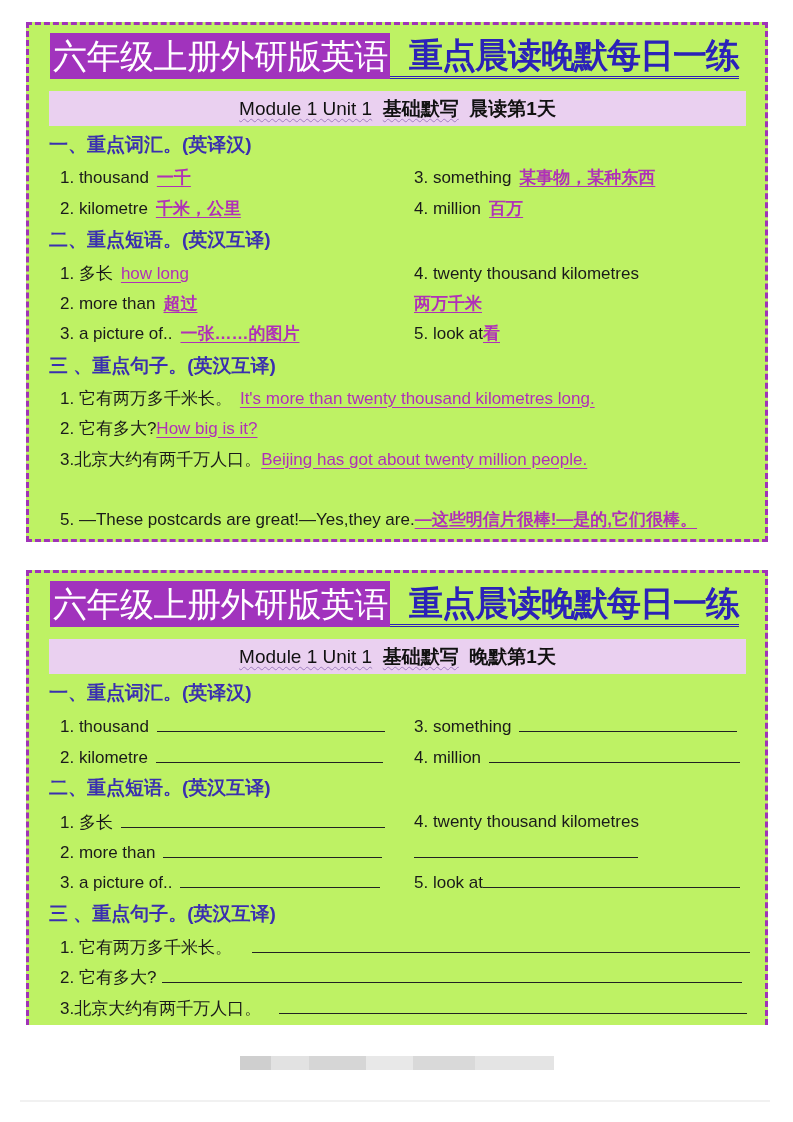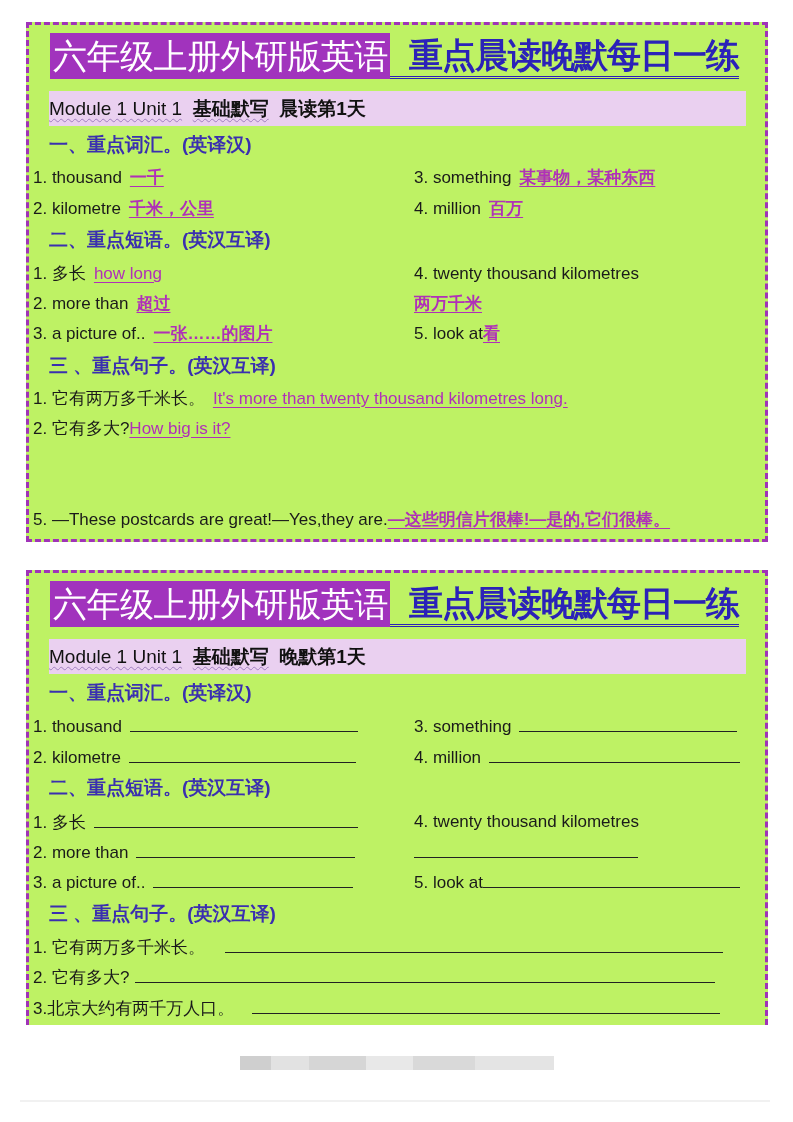--- a/index.html
+++ b/index.html
@@ -42,20 +42,21 @@
     border-bottom: 3px double #2b22b8;
     letter-spacing: -1px;
     padding-left: 19px;
   }
 
   .subbar {
     position: absolute;
     left: 20px; top: 66px;
     width: 697px; height: 35px;
     background: #ead0f0;
+    text-align: center;
     font-size: 19px;
     line-height: 35px;
     color: #111;
   }
   .subbar .module { text-decoration: underline wavy #a07fc0; text-decoration-thickness: 1px; text-underline-offset: 3px; }
   .subbar .cn { font-weight: bold; }
 
   .section-h {
     position: absolute;
     left: 20px;
@@ -83,21 +84,21 @@
   .ans.tight { margin-left: 0; }
   .blank {
     display: inline-block;
     border-bottom: 1.5px solid #222;
     height: 18px;
     vertical-align: baseline;
     margin-left: 8px;
   }
   .blank.tight { margin-left: 0; }
   .col-r { left: 385px; }
-  .col-l { left: 4px; }
+  .col-l { left: 31px; }
 
   .mosaic {
     position: absolute;
     left: 240px; top: 1056px;
     width: 314px; height: 14px;
     background: linear-gradient(90deg, #cfcfcf 0 10%, #e2e2e2 10% 22%, #d6d6d6 22% 40%, #e8e8e8 40% 55%, #d9d9d9 55% 75%, #e4e4e4 75% 100%);
   }
   .faint-line {
     position: absolute;
     left: 20px; top: 1100px; width: 750px; height: 2px;
@@ -152,20 +153,23 @@
     <span>5. look at</span><span class="ans cn tight">看</span>
   </div>
 
   <div class="section-h" style="top:328px">三 、重点句子。(英汉互译)</div>
   <div class="line col-l" style="top:362px">
     <span>1.  它有两万多千米长。</span><span class="ans">It's more than twenty thousand kilometres long.</span>
   </div>
   <div class="line col-l" style="top:392px">
     <span>2.  它有多大?</span><span class="ans tight">How big is it?</span>
   </div>
+  <div class="line col-l" style="top:423px">
+    <span>3.北京大约有两千万人口。</span><span class="ans tight">Beijing has got about twenty million people.</span>
+  </div>
   <div class="line col-l" style="top:483px">
     <span>5.  —These postcards are great!—Yes,they are.</span><span class="ans cn tight">—这些明信片很棒!—是的,它们很棒。</span>
   </div>
 </div>
 
 <div class="card bottom">
   <div class="title-row">
     <span class="title-left">六年级上册外研版英语</span>
     <span class="title-right">重点晨读晚默每日一练</span>
   </div>

